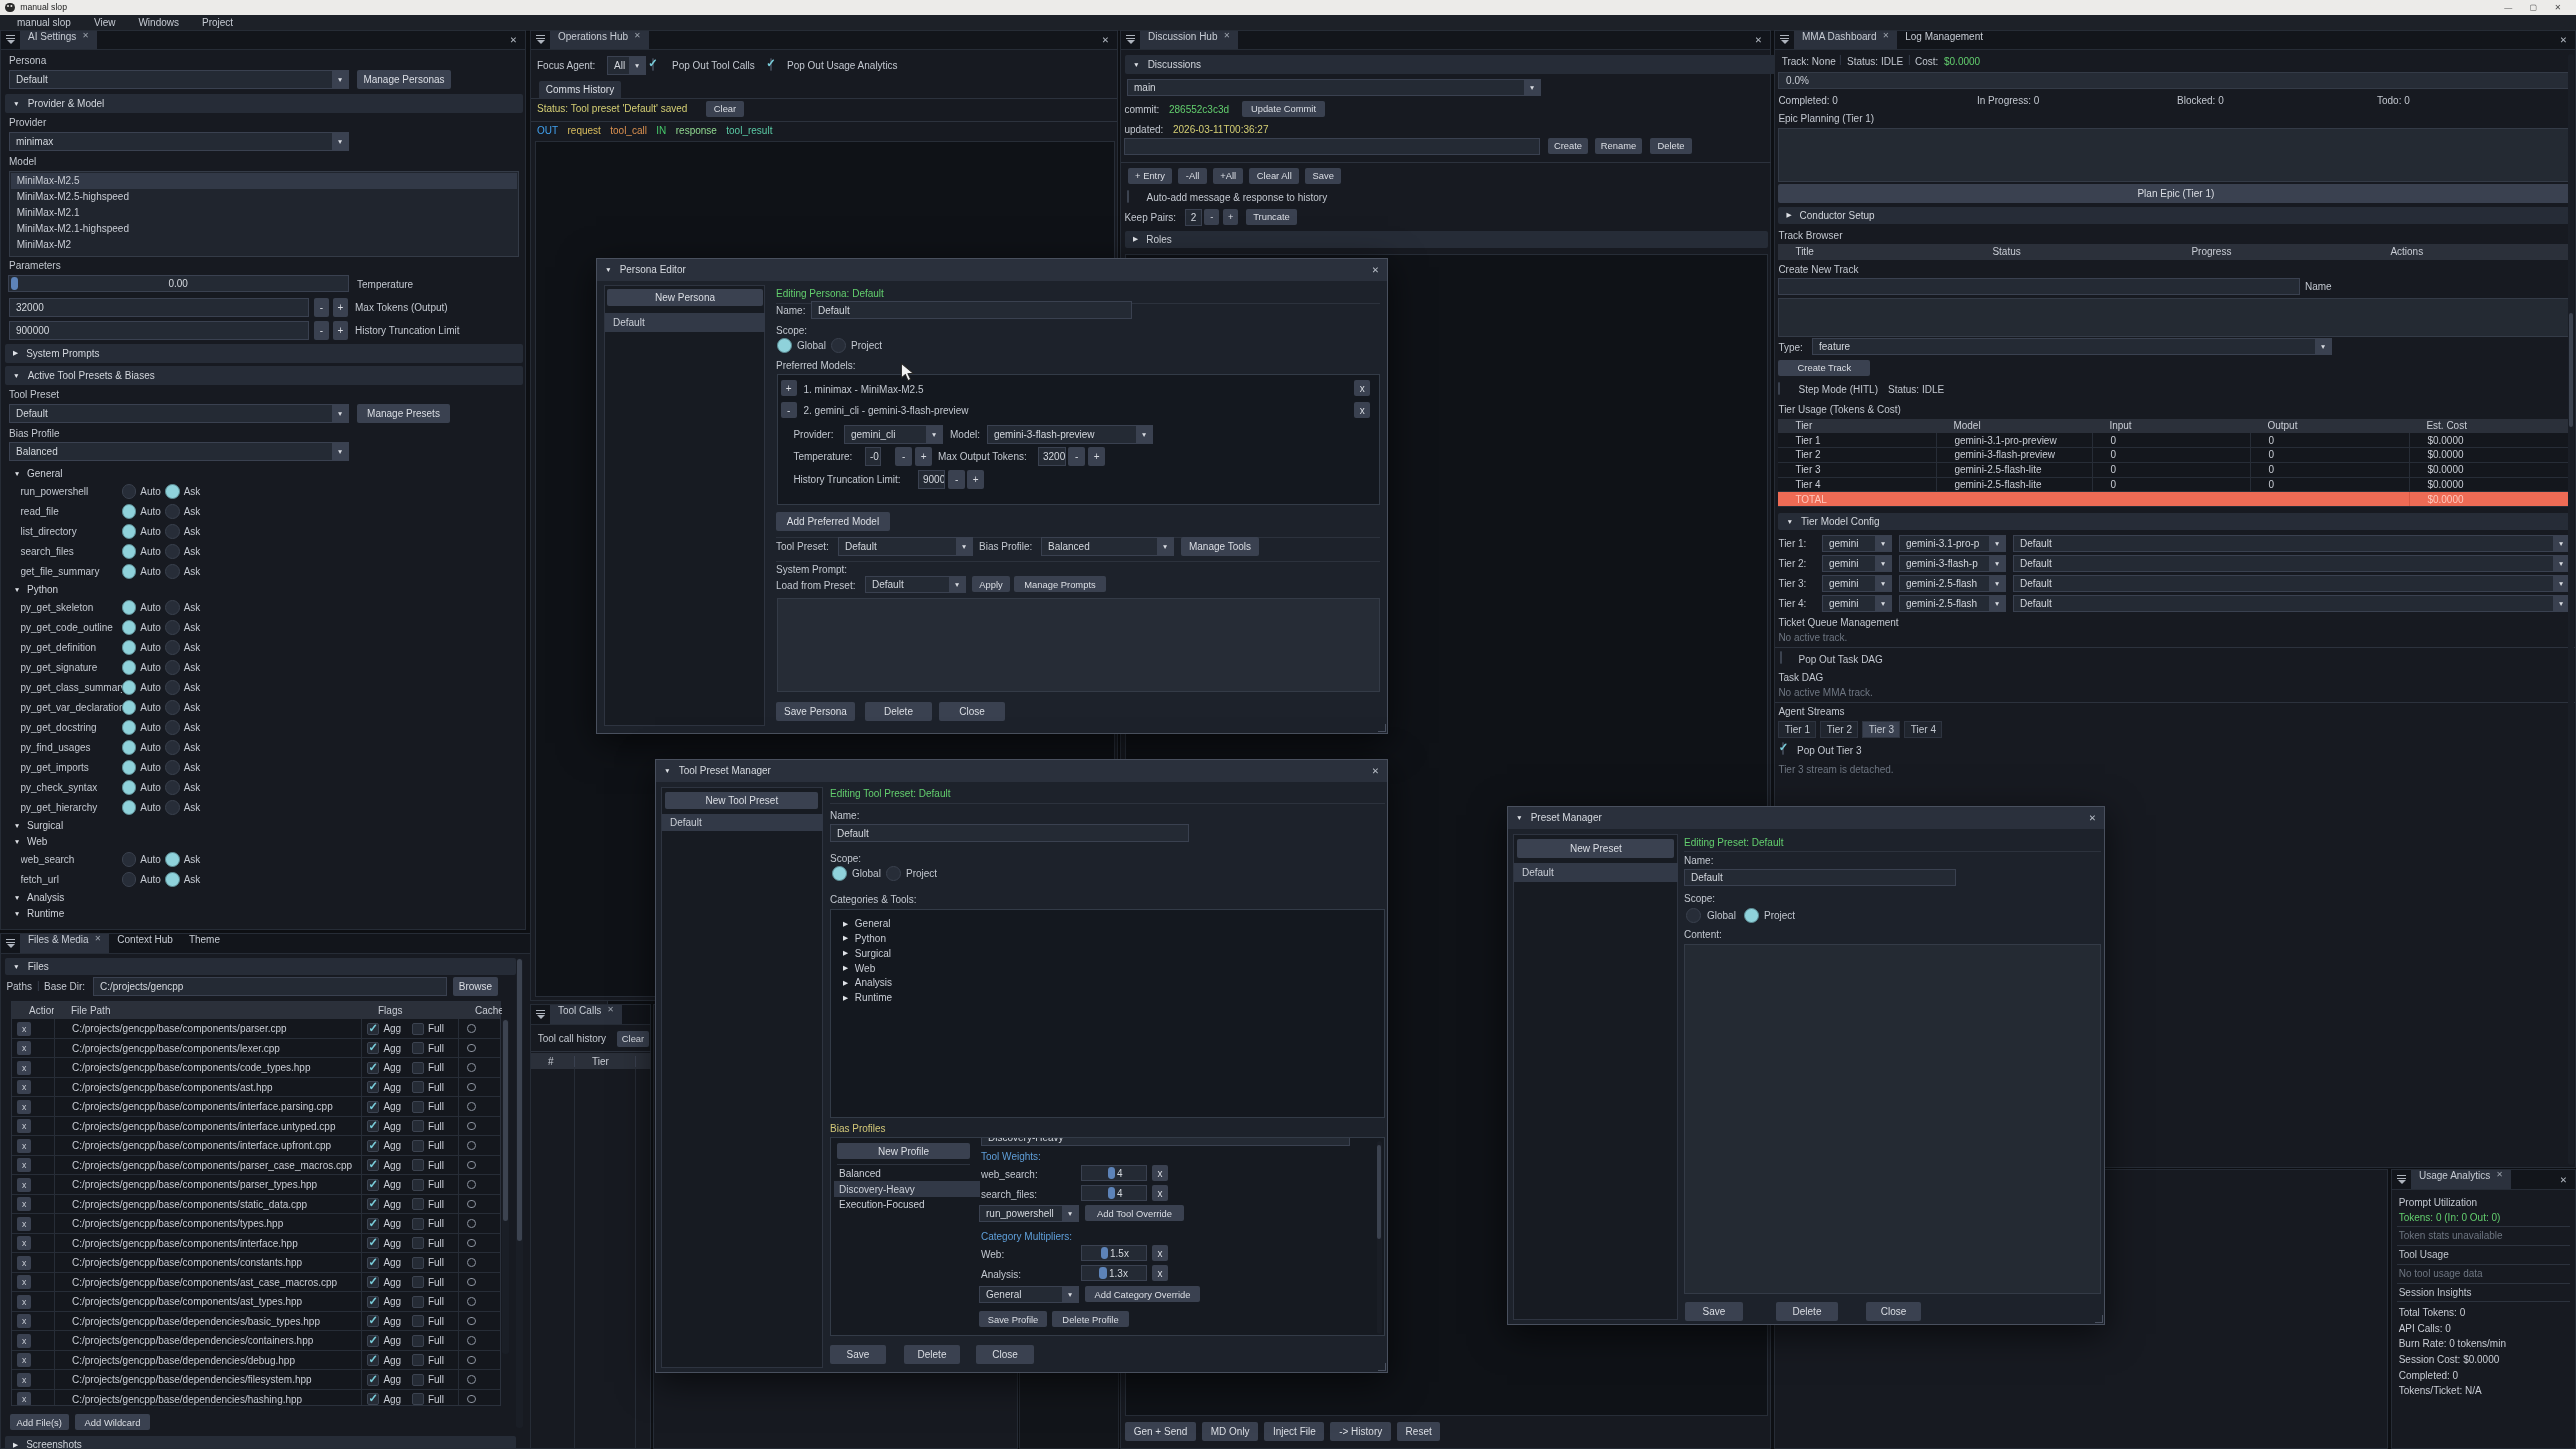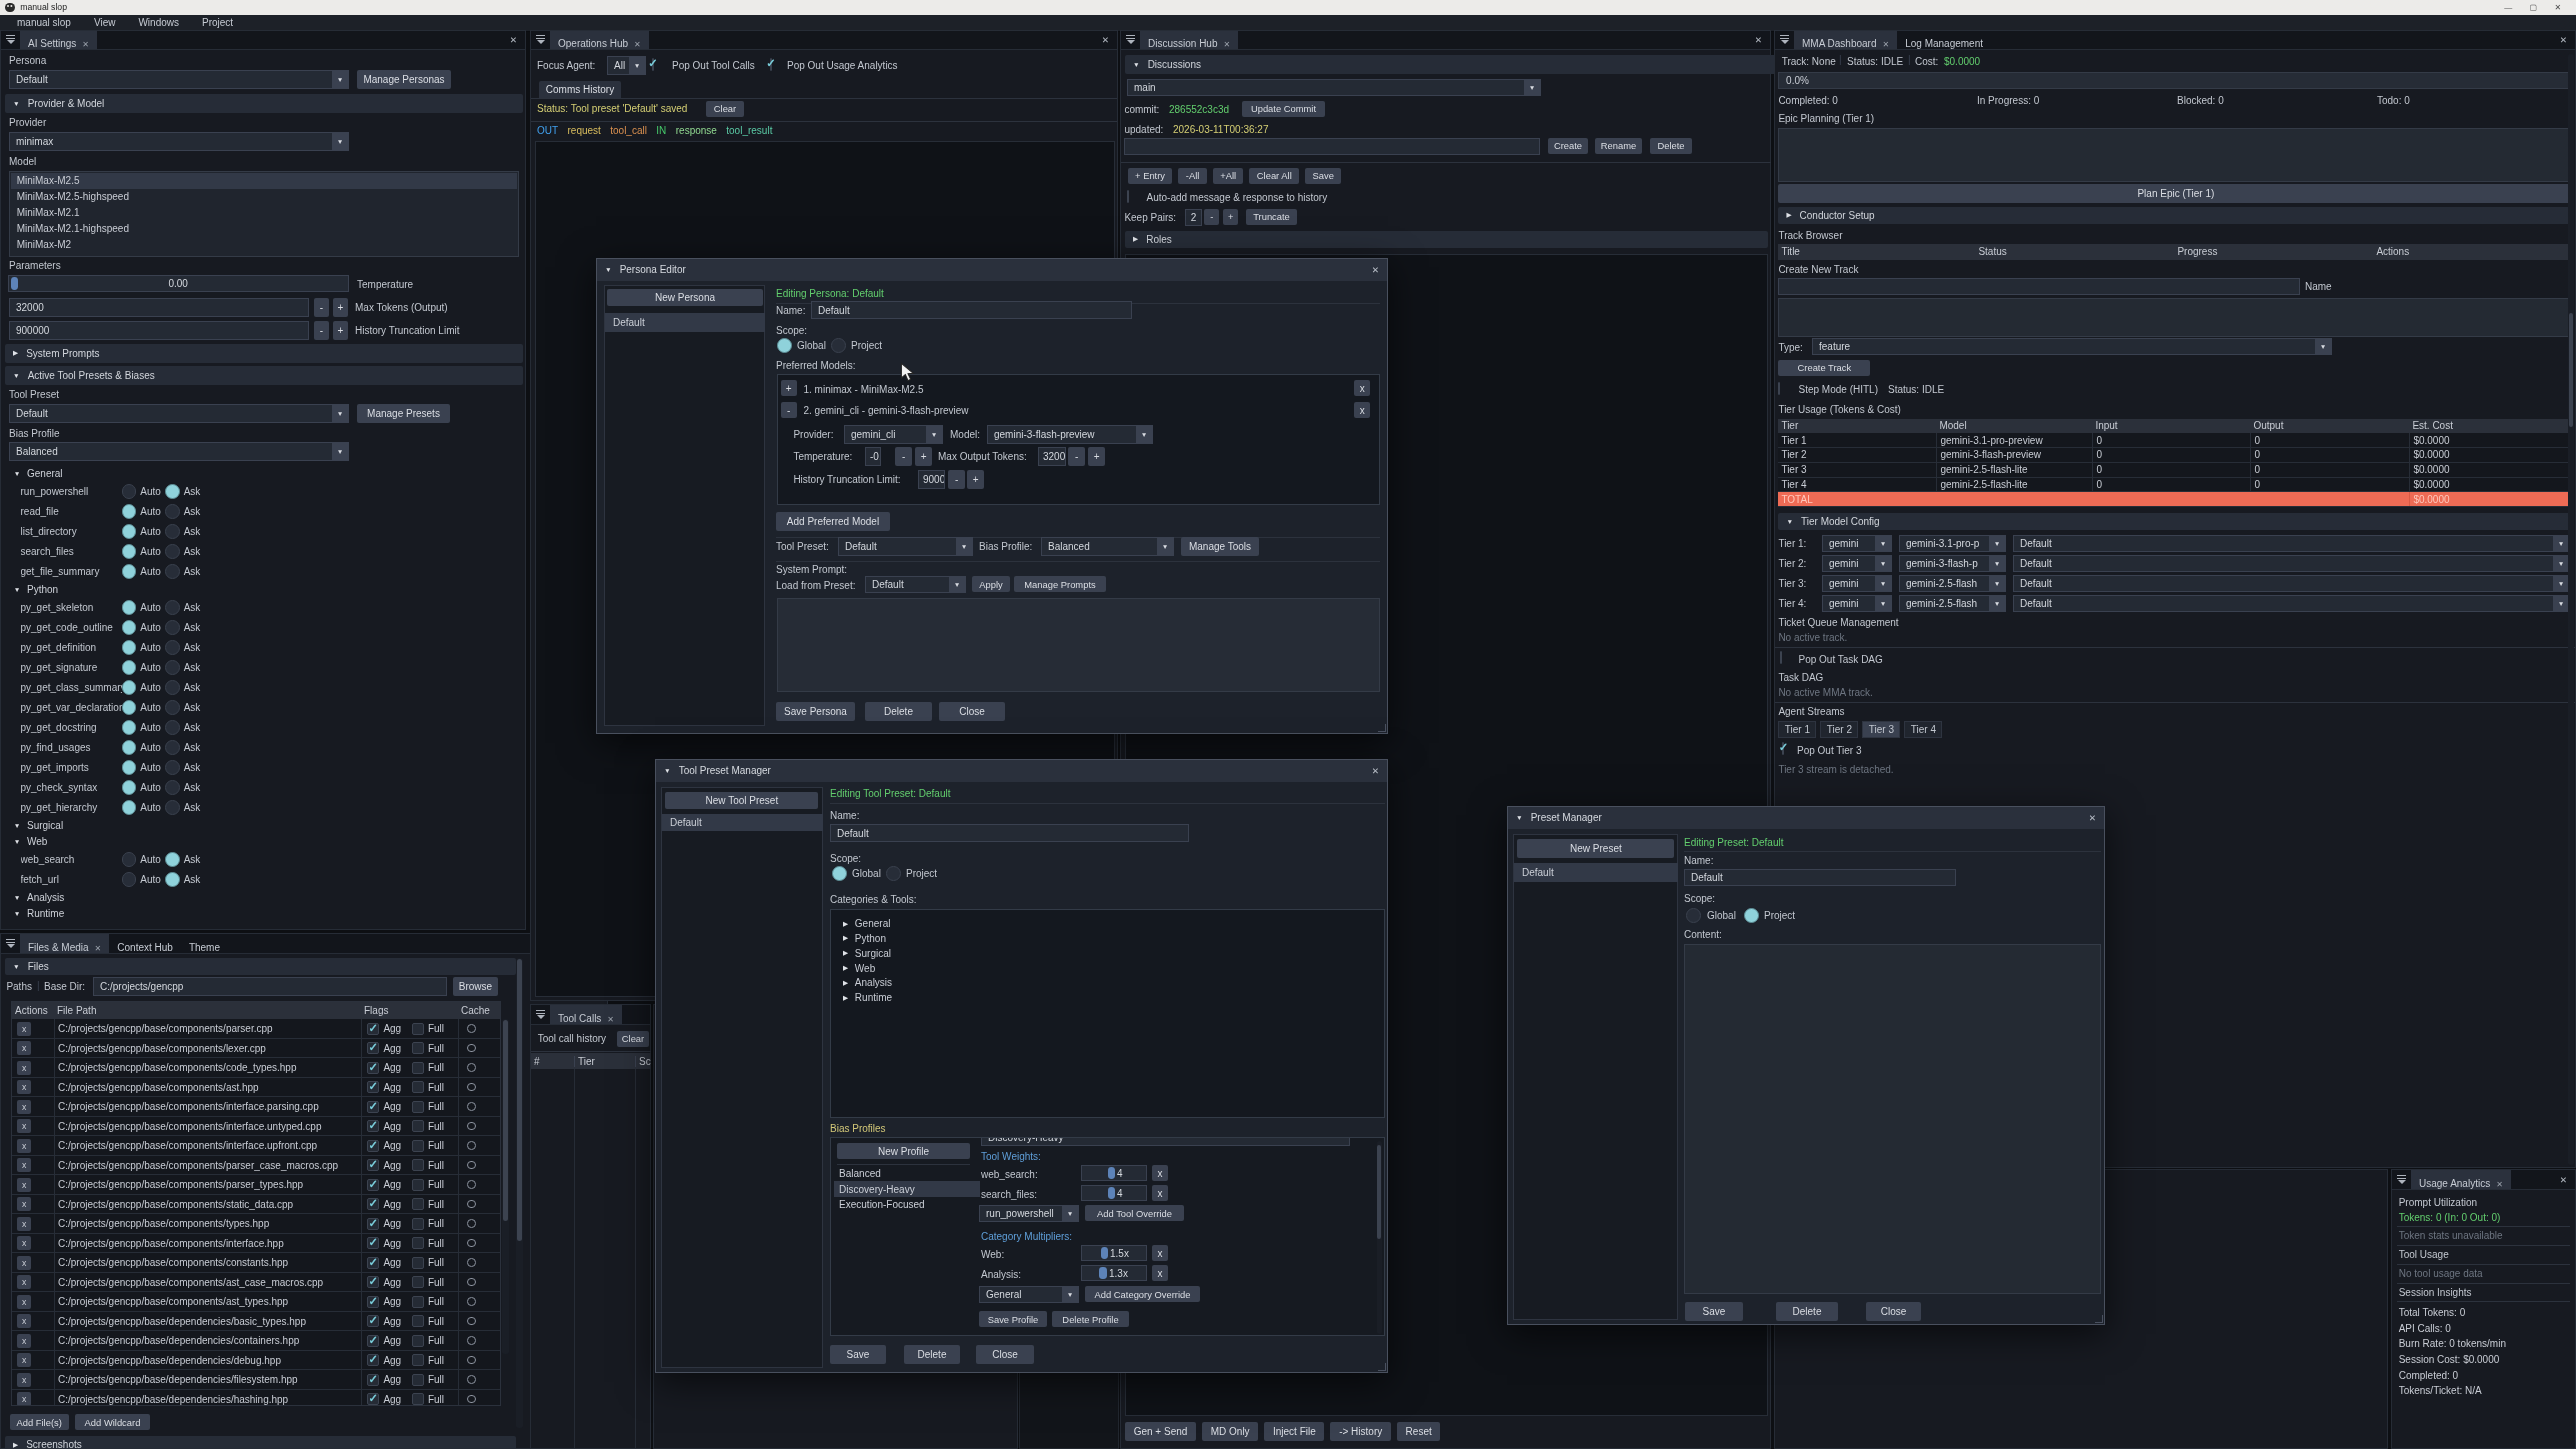--- a/index.html
+++ b/index.html
@@ -13,21 +13,21 @@
 .applogo{width:9.4px;height:9.4px;border-radius:50%;background:#2a2a2a;position:relative}
 .applogo::after{content:"";position:absolute;left:2px;top:2.7px;width:2px;height:2px;border-radius:50%;background:#ecebe9;box-shadow:3.4px 0 0 #ecebe9}
 .winbtns{margin-left:auto;display:flex;gap:17.4px;color:#4c4c4c;font-size:8px;padding-right:9.4px}
 .menubar{position:absolute;left:0;top:14.8px;width:2576px;height:17.4px;background:#1d2128;display:flex;align-items:center;gap:23px;padding-left:17px;color:#c6cbd3;border-bottom:0.7px solid #0a0c10}
 
 .panel{position:absolute;background:#171a21;border:0.7px solid #262c36}
 .tabstrip{position:absolute;left:0;top:0;right:0;height:19px;background:#12151b;display:flex;align-items:stretch;border-bottom:0.7px solid #262c36}
 .dock-ic{width:19px;display:flex;flex-direction:column;align-items:center;justify-content:center;gap:1.3px;cursor:pointer}
 .dock-ic i{width:8.7px;height:4px;border-top:1.3px solid #aeb4bd;border-bottom:1.3px solid #aeb4bd;display:block}
 .dock-ic b{width:0;height:0;border-left:4px solid transparent;border-right:4px solid transparent;border-top:4px solid #aeb4bd;display:block}
-.tab{display:flex;align-items:flex-end;gap:6px;padding:0 8px;color:#c7ccd4;white-space:nowrap;cursor:pointer}
+.tab{display:flex;align-items:flex-start;gap:6px;padding:0 8px;color:#c7ccd4;white-space:nowrap;cursor:pointer}
 .tab.active{background:#2b313d}
 .tab .tx{color:#9aa1ab;font-size:8px}
 .panel-x{margin-left:auto;align-self:center;color:#aeb4bd;padding:0 8px;font-size:8.7px;cursor:pointer}
 .shdr{position:absolute;height:19px;background:#262c37;border-radius:2px;display:flex;align-items:center;gap:8px;padding:0 8px;color:#d2d6dc}
 .car{font-size:6.7px;color:#dfe2e7;cursor:pointer}
 .lbl{position:absolute;color:#c3c8d0;white-space:nowrap}
 .muted{color:#6d7581}
 .green{color:#63cf6e}
 .yellow{color:#d5cf74}
 .input,.sel{position:absolute;background:#242a34;border:0.7px solid #3a4150;color:#d4d8de;display:flex;align-items:center;padding:0 6px;height:19px;white-space:nowrap;overflow:hidden}
@@ -46,21 +46,21 @@
 
 .toolzone{position:absolute;left:0;right:4px}
 .ghdr{height:16px;display:flex;align-items:center;gap:6.7px;padding-left:12.7px;color:#ced2d9}
 .trow{height:20px;display:flex;align-items:center;padding-left:19.5px}
 .tname{width:101px;overflow:hidden;white-space:nowrap;color:#c3c8d0;flex:0 0 101px}
 .trow .rlab{margin-left:4px;color:#c3c8d0}
 .trow .rd2{margin-left:4px}
 
 .grid-h{display:grid;align-items:center;background:#2b303a;color:#c9cdd5}
 .grid-r{display:grid;align-items:center;border-bottom:0.7px solid #272d37;color:#c9cdd5}
-.cellpad{padding:0 3px;overflow:hidden;white-space:nowrap}
+.cellpad{padding:0 17px;overflow:hidden;white-space:nowrap}
 
 .ftable{position:absolute;left:10px;top:67px;width:490px;border:0.7px solid #2b313c;background:#14171d}
 .fhead{grid-template-columns:42px 307px 97px 44px;height:17.4px}
 .frow{grid-template-columns:42px 307px 97px 44px;height:19.5px}
 .frow>div{height:100%;display:flex;align-items:center;overflow:hidden}
 .fcell-b{border-left:0.7px solid #272d37}
 .xbtn{background:#3a4150;color:#c9cdd5;border-radius:2px;width:14.8px;height:14px;display:flex;align-items:center;justify-content:center;font-size:8.7px;margin-left:4.7px;cursor:pointer}
 .minicb{width:12px;height:12px;background:#252b35;border:0.7px solid #3c4350;border-radius:2px;position:relative;flex:0 0 12px;cursor:pointer}
 .minicb.on::after{content:"✓";position:absolute;inset:-2px 0 0 0;display:flex;align-items:center;justify-content:center;color:#79ccd9;font-size:11.4px;font-weight:bold}
 .cachec{width:8.7px;height:8.7px;border-radius:50%;border:1.3px solid #8d94a0;margin-left:8px;flex:0 0 8.7px}

